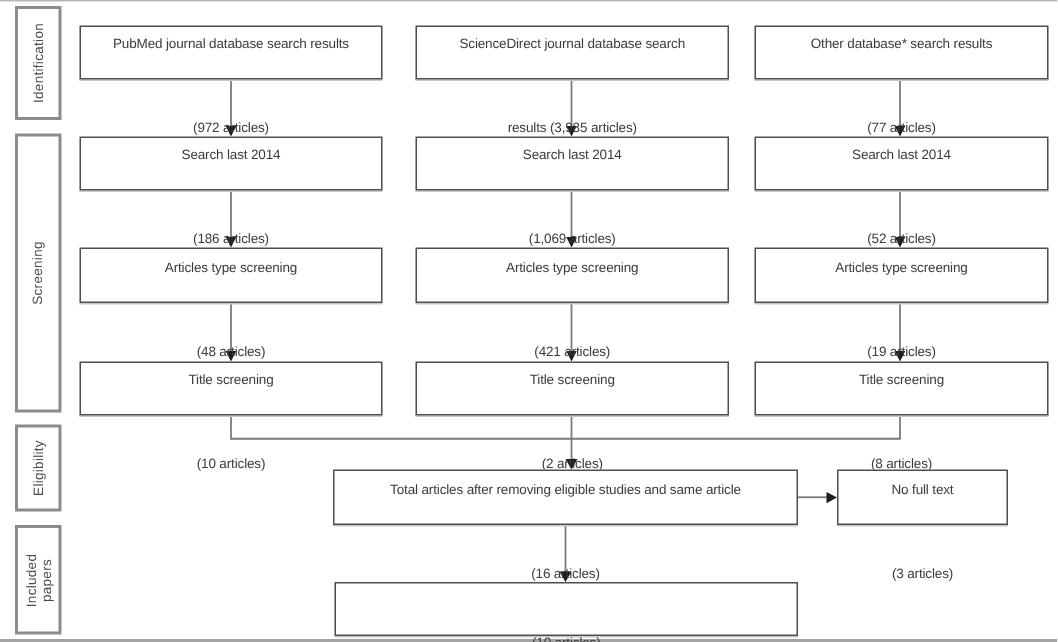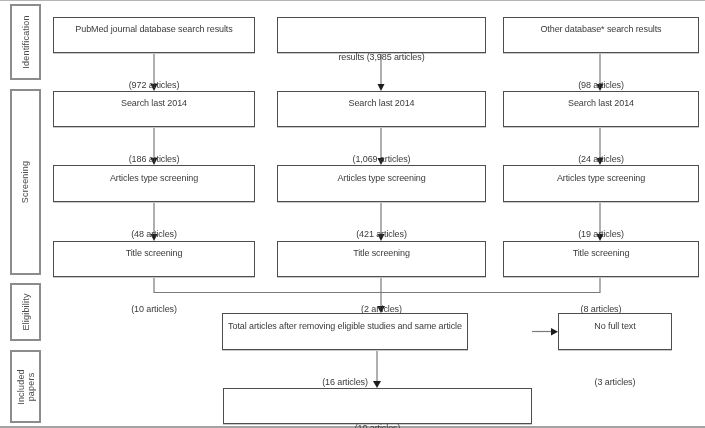--- a/index.html
+++ b/index.html
@@ -129,53 +129,54 @@
   <div class="fbox" style="left:53px;top:165px;width:202px;height:37px">
     <span>Articles type screening</span>
     <span>(48 articles)</span>
   </div>
   <div class="fbox" style="left:53px;top:241px;width:202px;height:36px">
     <span>Title screening</span>
     <span>(10 articles)</span>
   </div>
 
   <div class="fbox" style="left:277px;top:17px;width:209px;height:36px">
+    <span>ScienceDirect journal database search</span>
     <span>results (3,985 articles)</span>
   </div>
   <div class="fbox" style="left:277px;top:91px;width:209px;height:36px">
     <span>Search last 2014</span>
     <span>(1,069 articles)</span>
   </div>
   <div class="fbox" style="left:277px;top:165px;width:209px;height:37px">
     <span>Articles type screening</span>
     <span>(421 articles)</span>
   </div>
   <div class="fbox" style="left:277px;top:241px;width:209px;height:36px">
     <span>Title screening</span>
     <span>(2 articles)</span>
   </div>
 
   <div class="fbox" style="left:503px;top:17px;width:196px;height:36px">
     <span>Other database* search results</span>
-    <span>(98 articles)</span>
+    <span>(77 articles)</span>
   </div>
   <div class="fbox" style="left:503px;top:91px;width:196px;height:36px">
     <span>Search last 2014</span>
-    <span>(24 articles)</span>
+    <span>(52 articles)</span>
   </div>
   <div class="fbox" style="left:503px;top:165px;width:196px;height:37px">
     <span>Articles type screening</span>
     <span>(19 articles)</span>
   </div>
   <div class="fbox" style="left:503px;top:241px;width:196px;height:36px">
     <span>Title screening</span>
     <span>(8 articles)</span>
   </div>
 
-  <div class="fbox" style="left:222px;top:313px;width:246px;height:37px">
+  <div class="fbox" style="left:222px;top:313px;width:310px;height:37px">
     <span>Total articles after removing eligible studies and same article</span>
     <span>(16 articles)</span>
   </div>
   <div class="fbox" style="left:558px;top:313px;width:114px;height:37px">
     <span>No full text</span>
     <span>(3 articles)</span>
   </div>
   <div class="fbox" style="left:223px;top:388px;width:309px;height:36px">
     <span>(10 articles)</span>
   </div>

